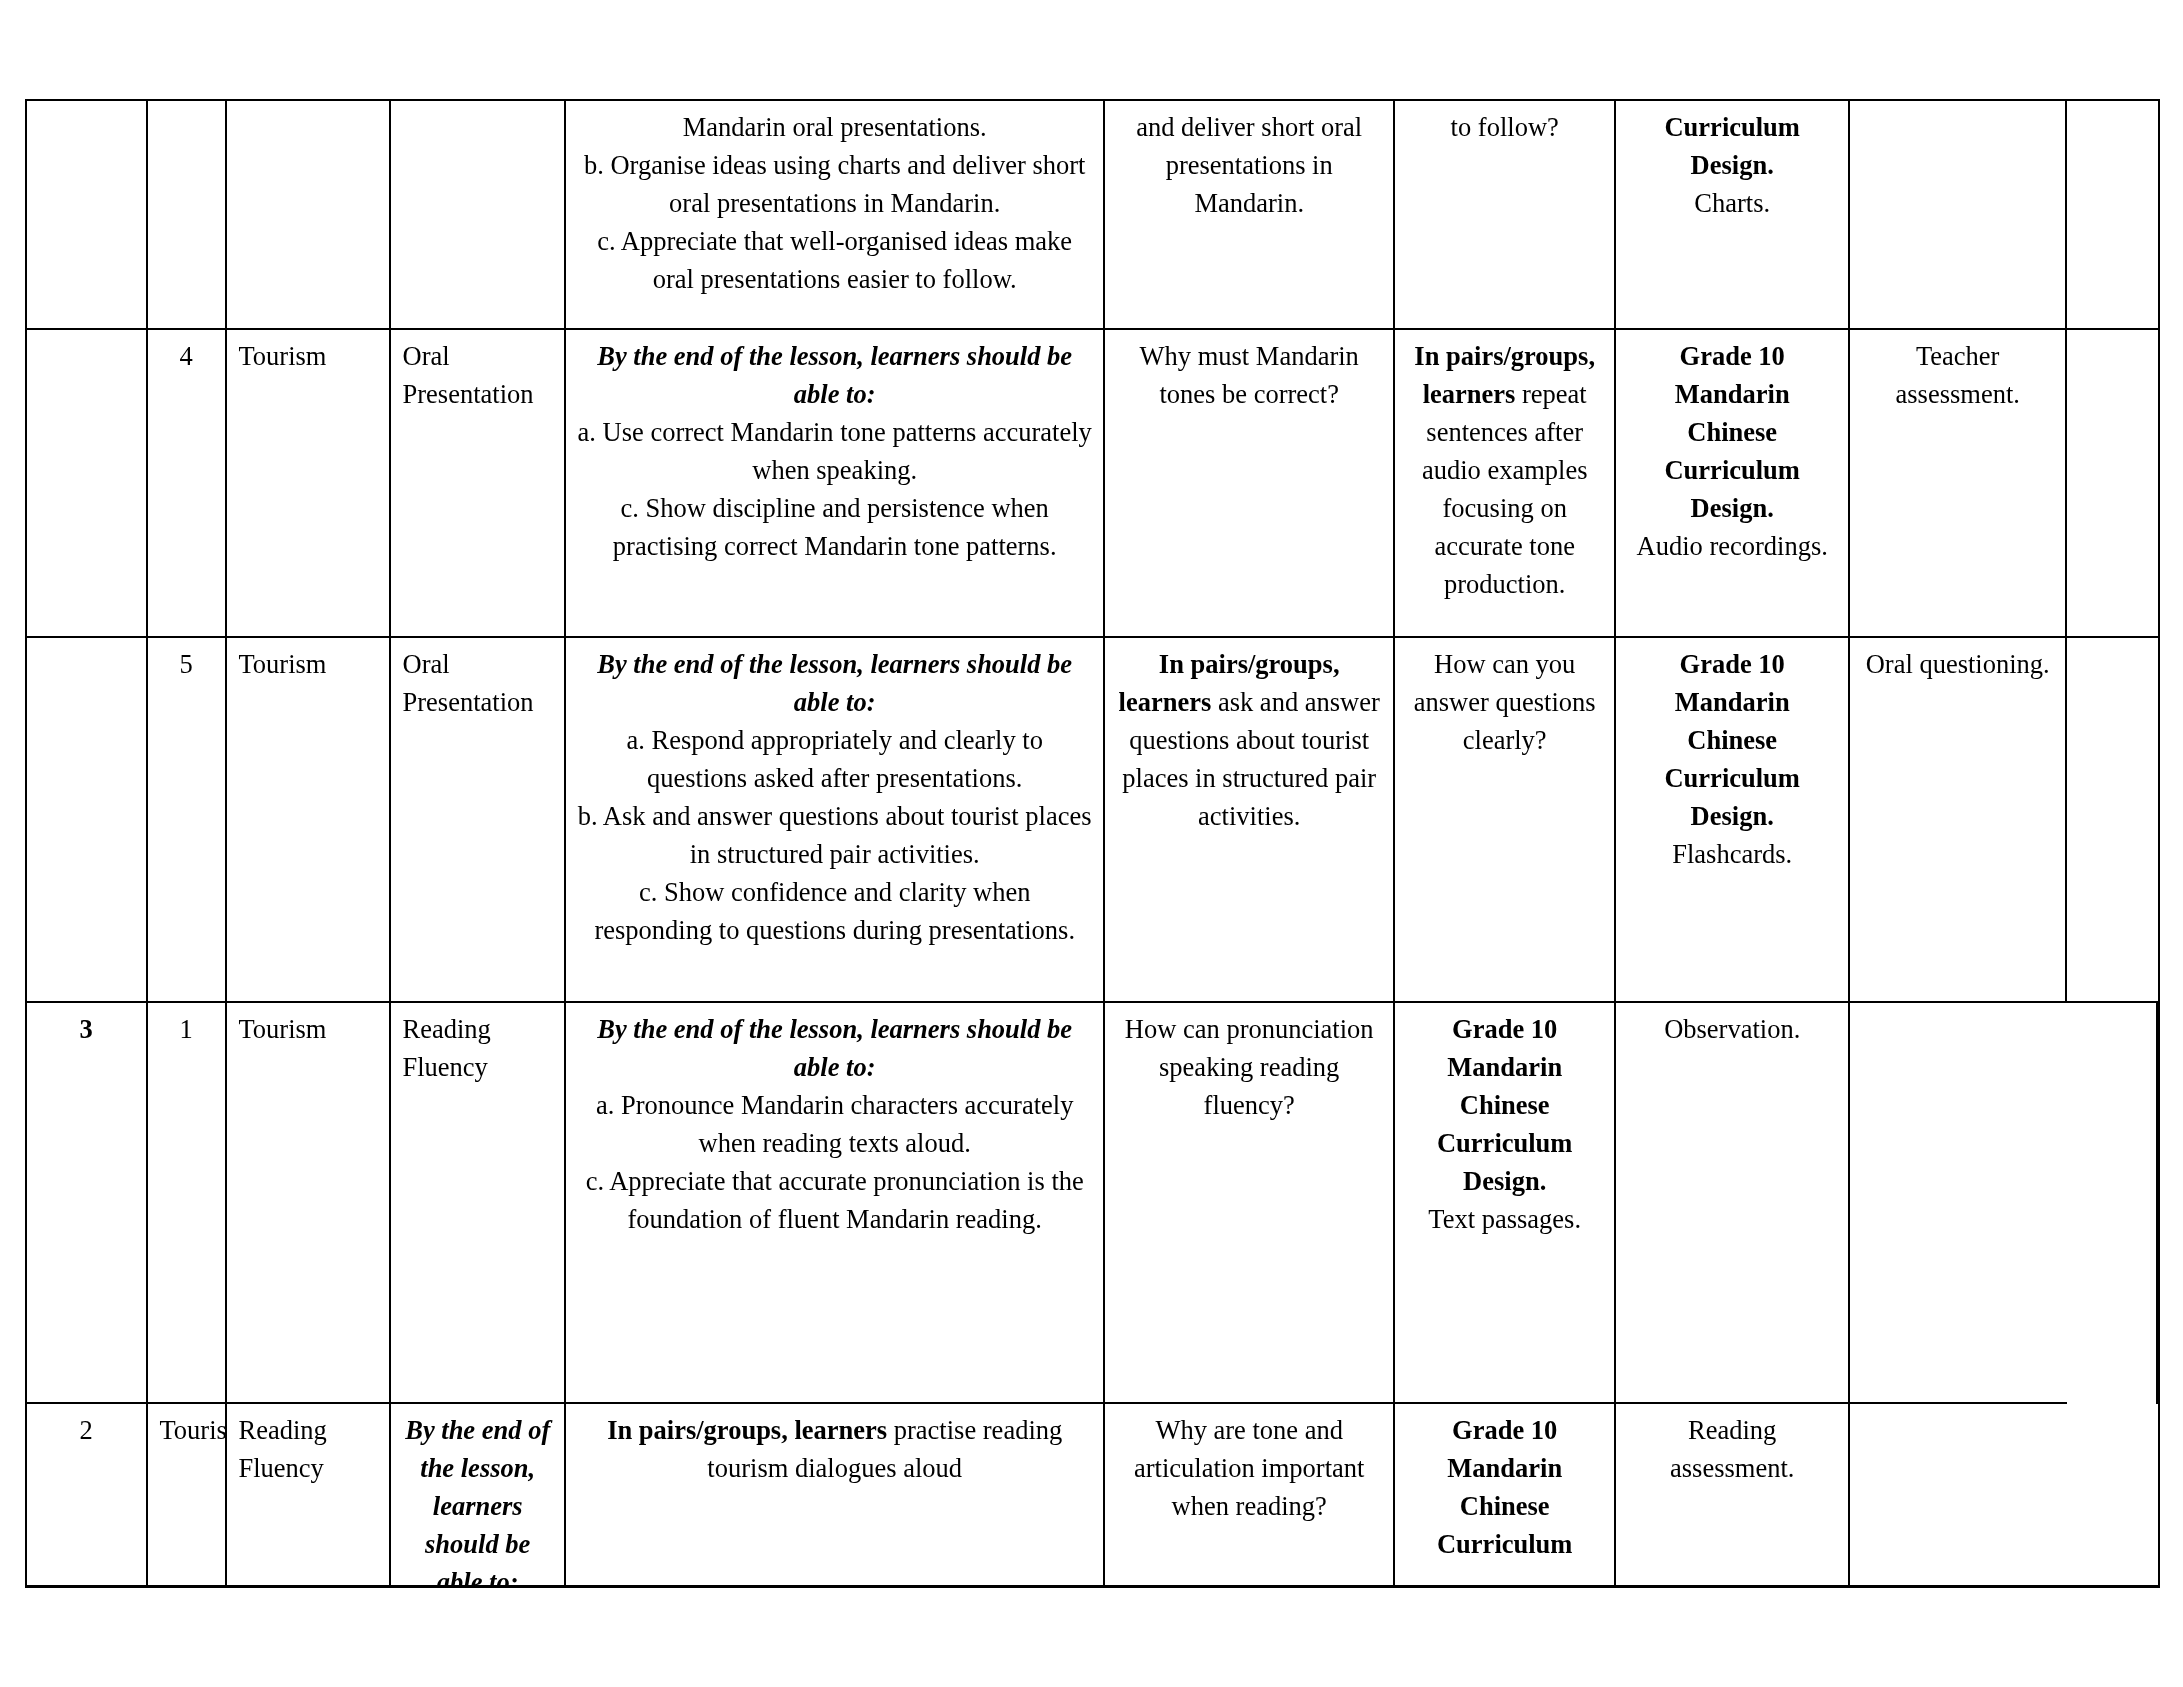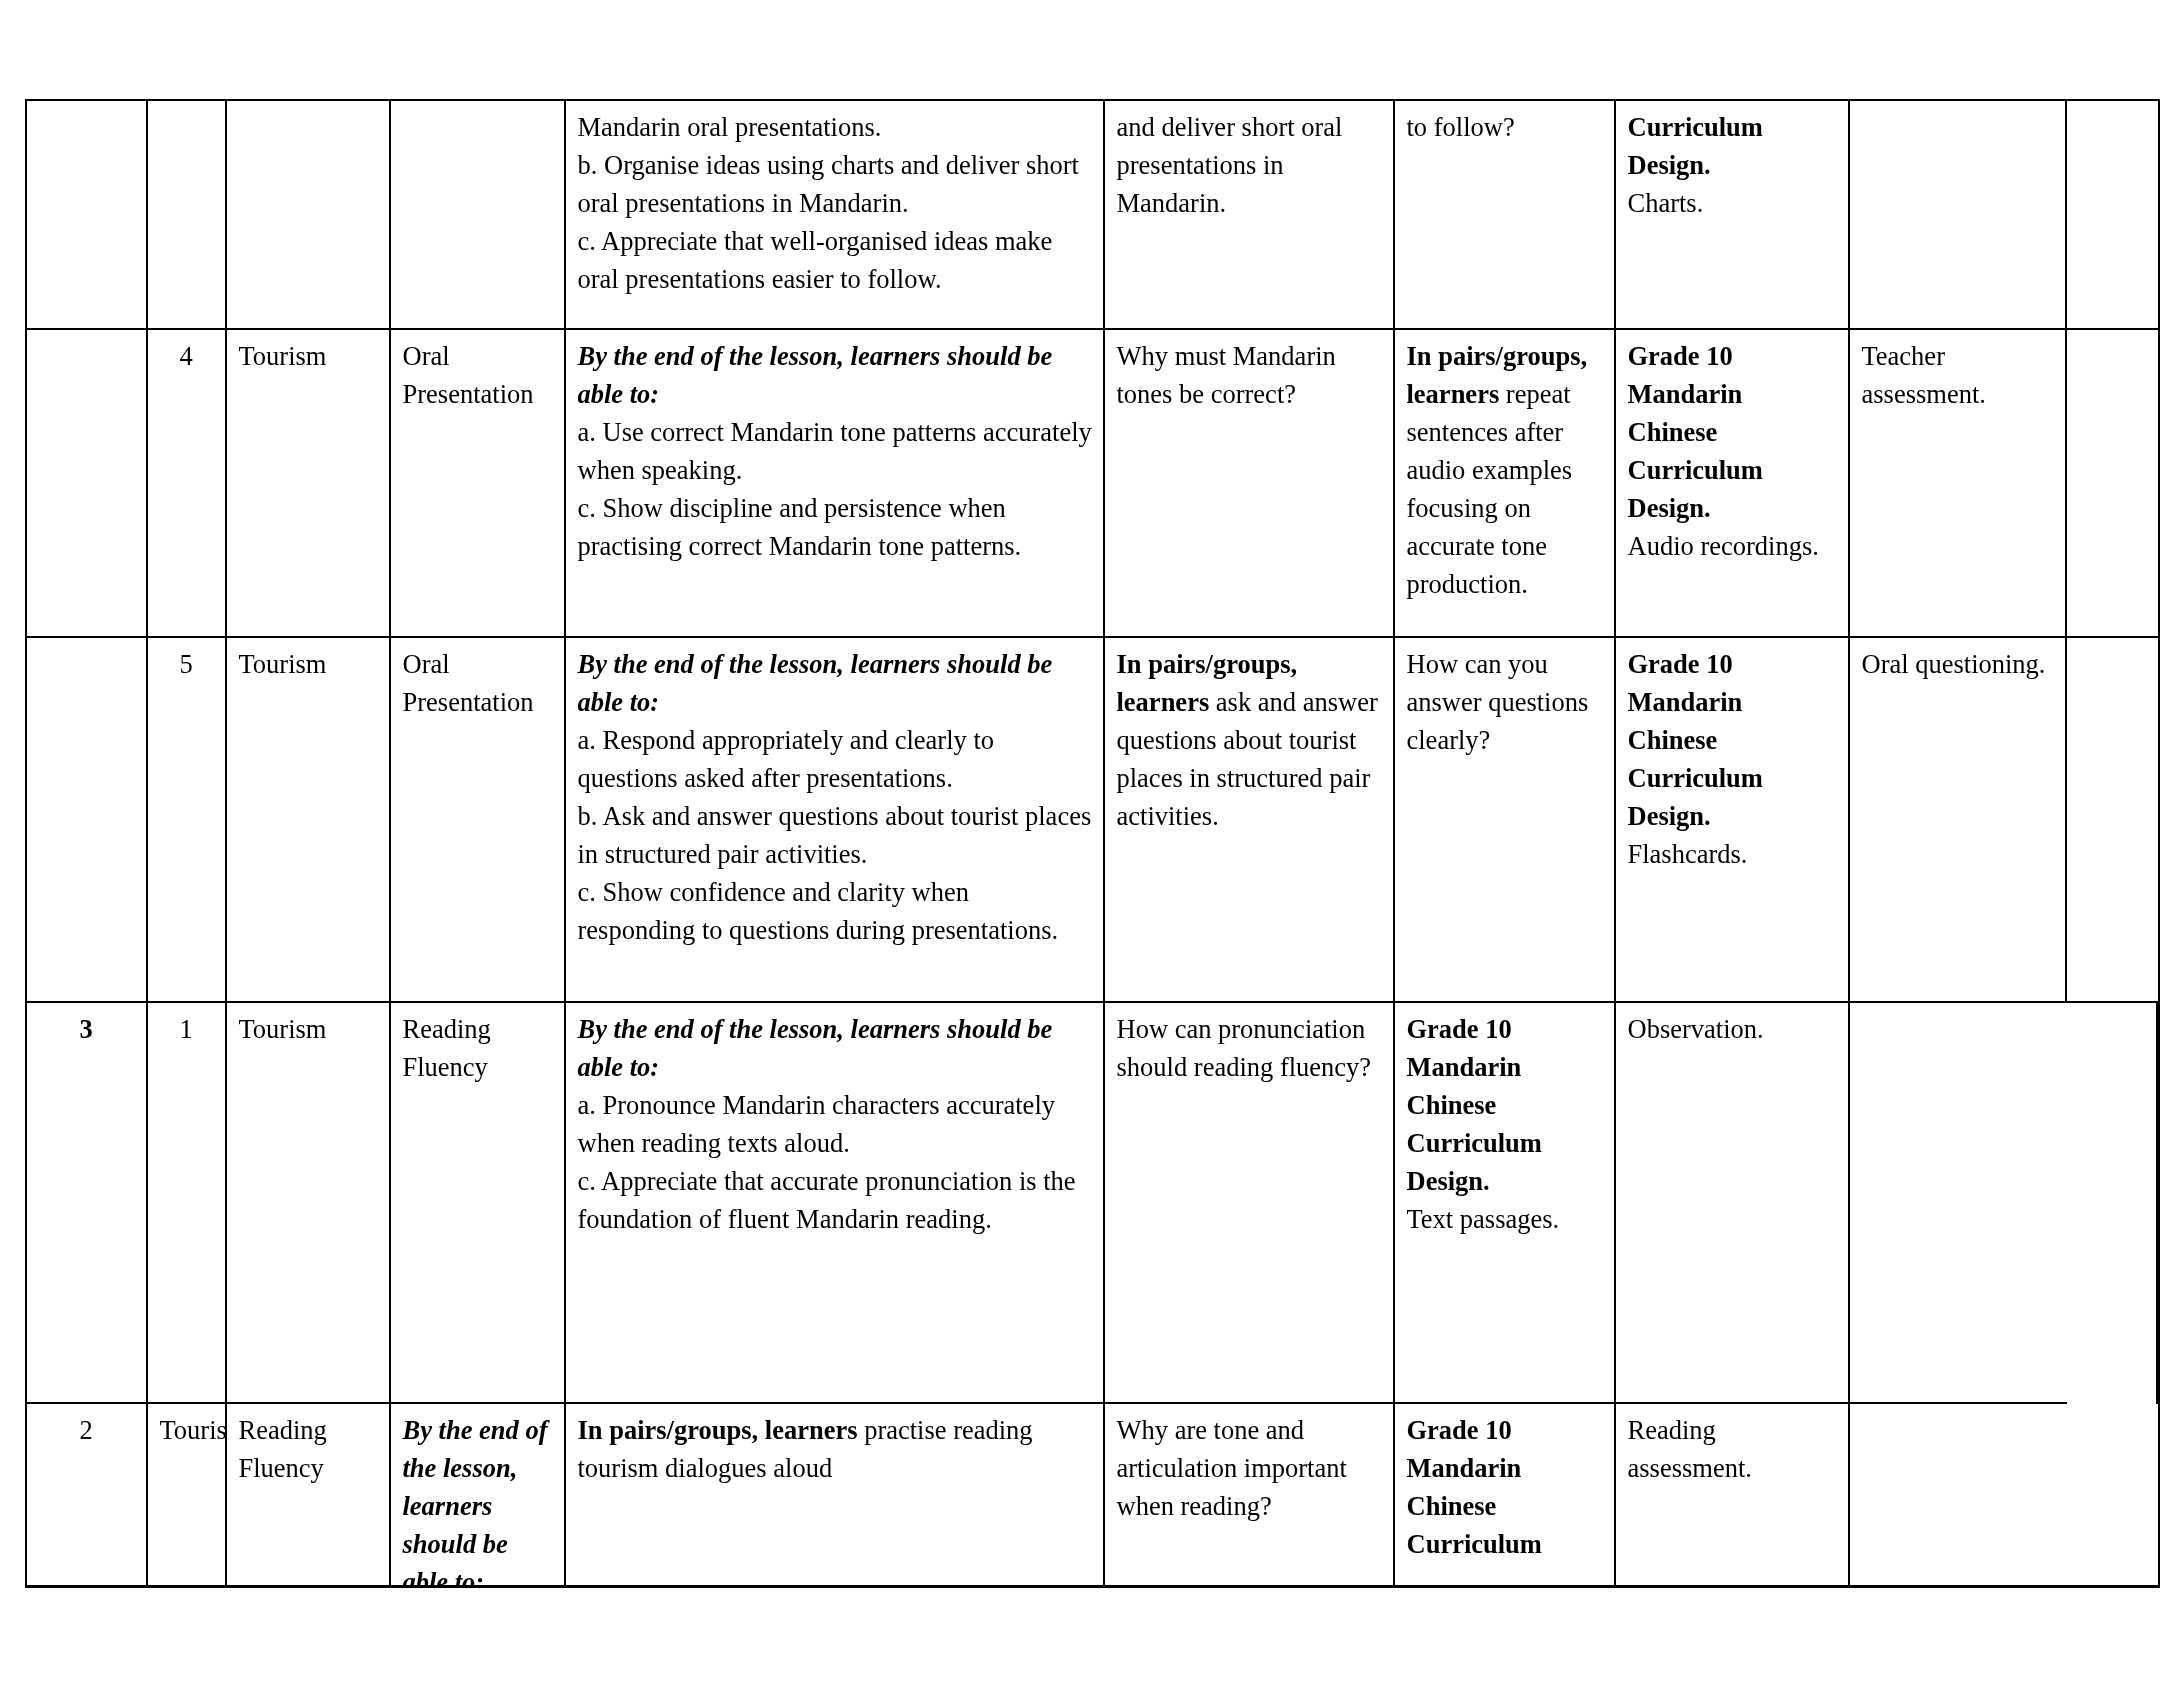--- a/index.html
+++ b/index.html
@@ -31,21 +31,21 @@
     border-bottom: 2.6px solid #000;
     padding: 6.6px 10.6px 4px 12px;
     overflow: hidden;
     font-size: 26.5px;
     line-height: 38px;
   }
   .cell.last-col { border-right: none; }
   .cell.last-row { border-bottom: none; }
   .cell.center { text-align: center; padding-left: 4px; padding-right: 4px; }
   .cell.week { font-weight: bold; }
-  .p { margin: 0 0 0 0; }
+  .p { margin: 0 0 0 0; text-align: center; }
   .p + .p { margin-top: 0; }
   .intro { font-weight: bold; font-style: italic; }
   .bold { font-weight: bold; }
 </style>
 </head>
 <body>
 
 <div class="sheet">
   <div class="sow-table">
 
@@ -125,21 +125,21 @@
     <div class="cell center week">3</div>
     <div class="cell center">1</div>
     <div class="cell">Tourism</div>
     <div class="cell">Reading Fluency</div>
     <div class="cell">
       <p class="p intro">By the end of the lesson, learners should be able to:</p>
       <p class="p">a. Pronounce Mandarin characters accurately when reading texts aloud.</p>
       <p class="p">c. Appreciate that accurate pronunciation is the foundation of fluent Mandarin reading.</p>
     </div>
     <div class="cell">
-        <p class="p">How can pronunciation should reading fluency?</p>
+        <p class="p">How can pronunciation speaking reading fluency?</p>
       </div>
     <div class="cell">
       <p class="p bold">Grade 10 Mandarin Chinese Curriculum Design.</p>
       <p class="p">Text passages.</p>
     </div>
     <div class="cell">
         <p class="p">Observation.</p>
       </div>
     <div class="cell last-col"></div>
 

